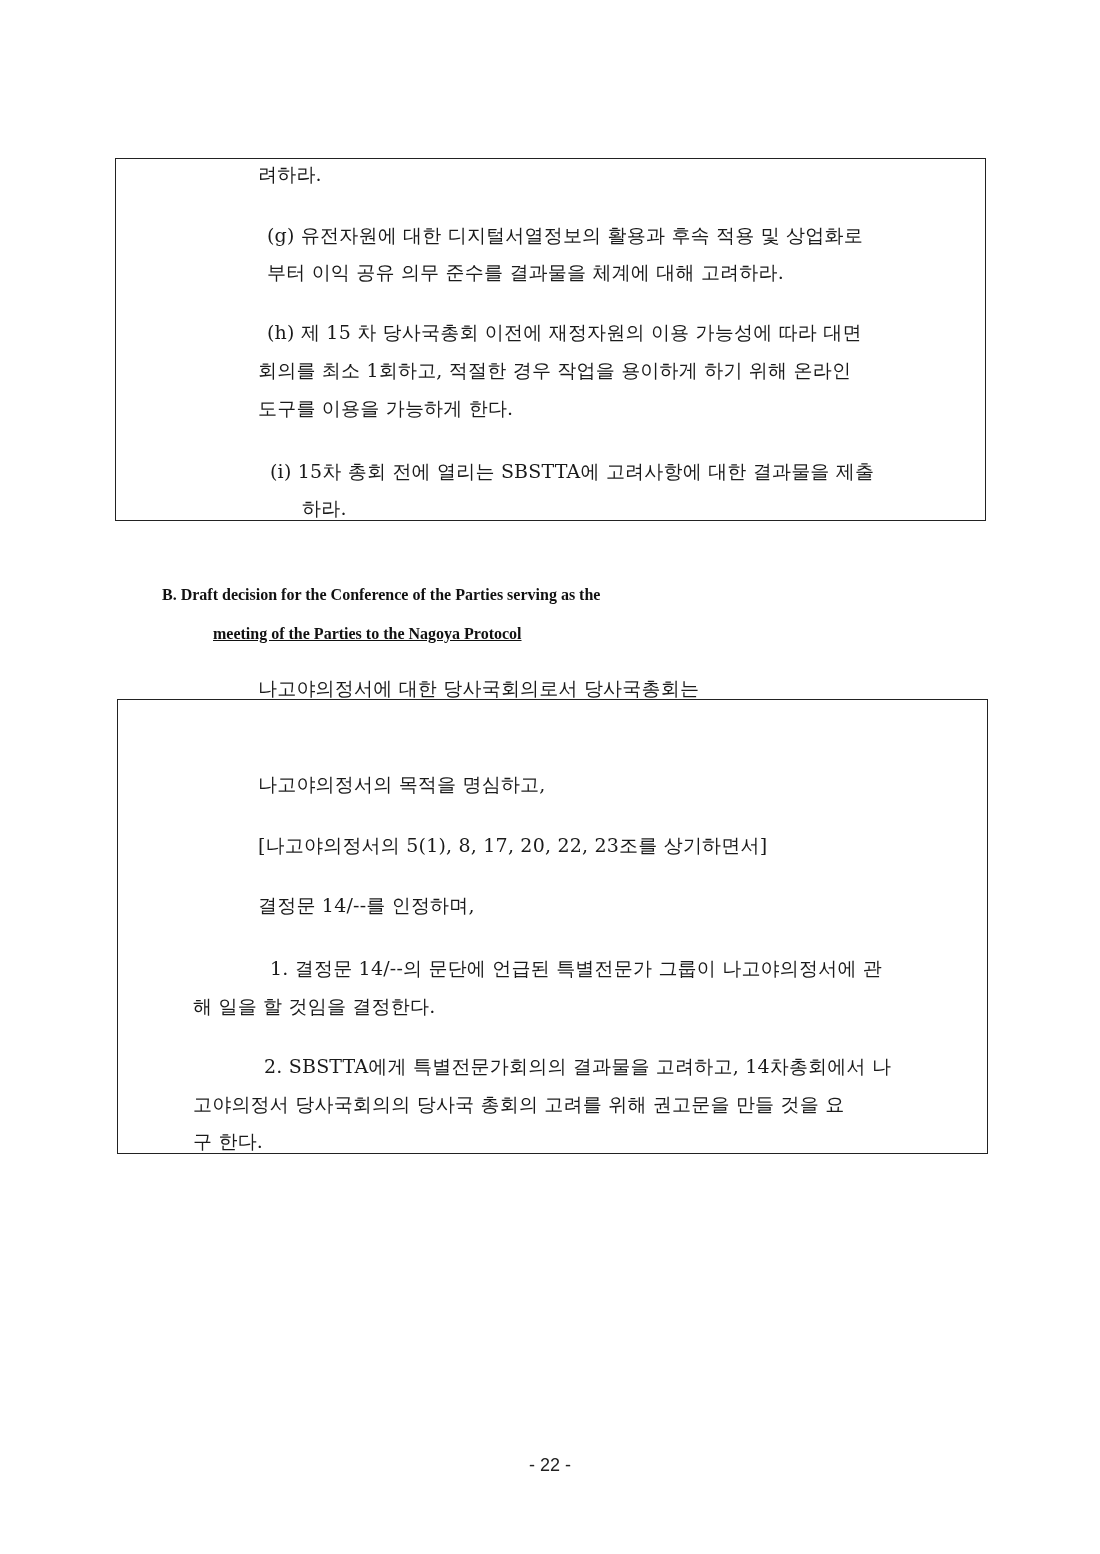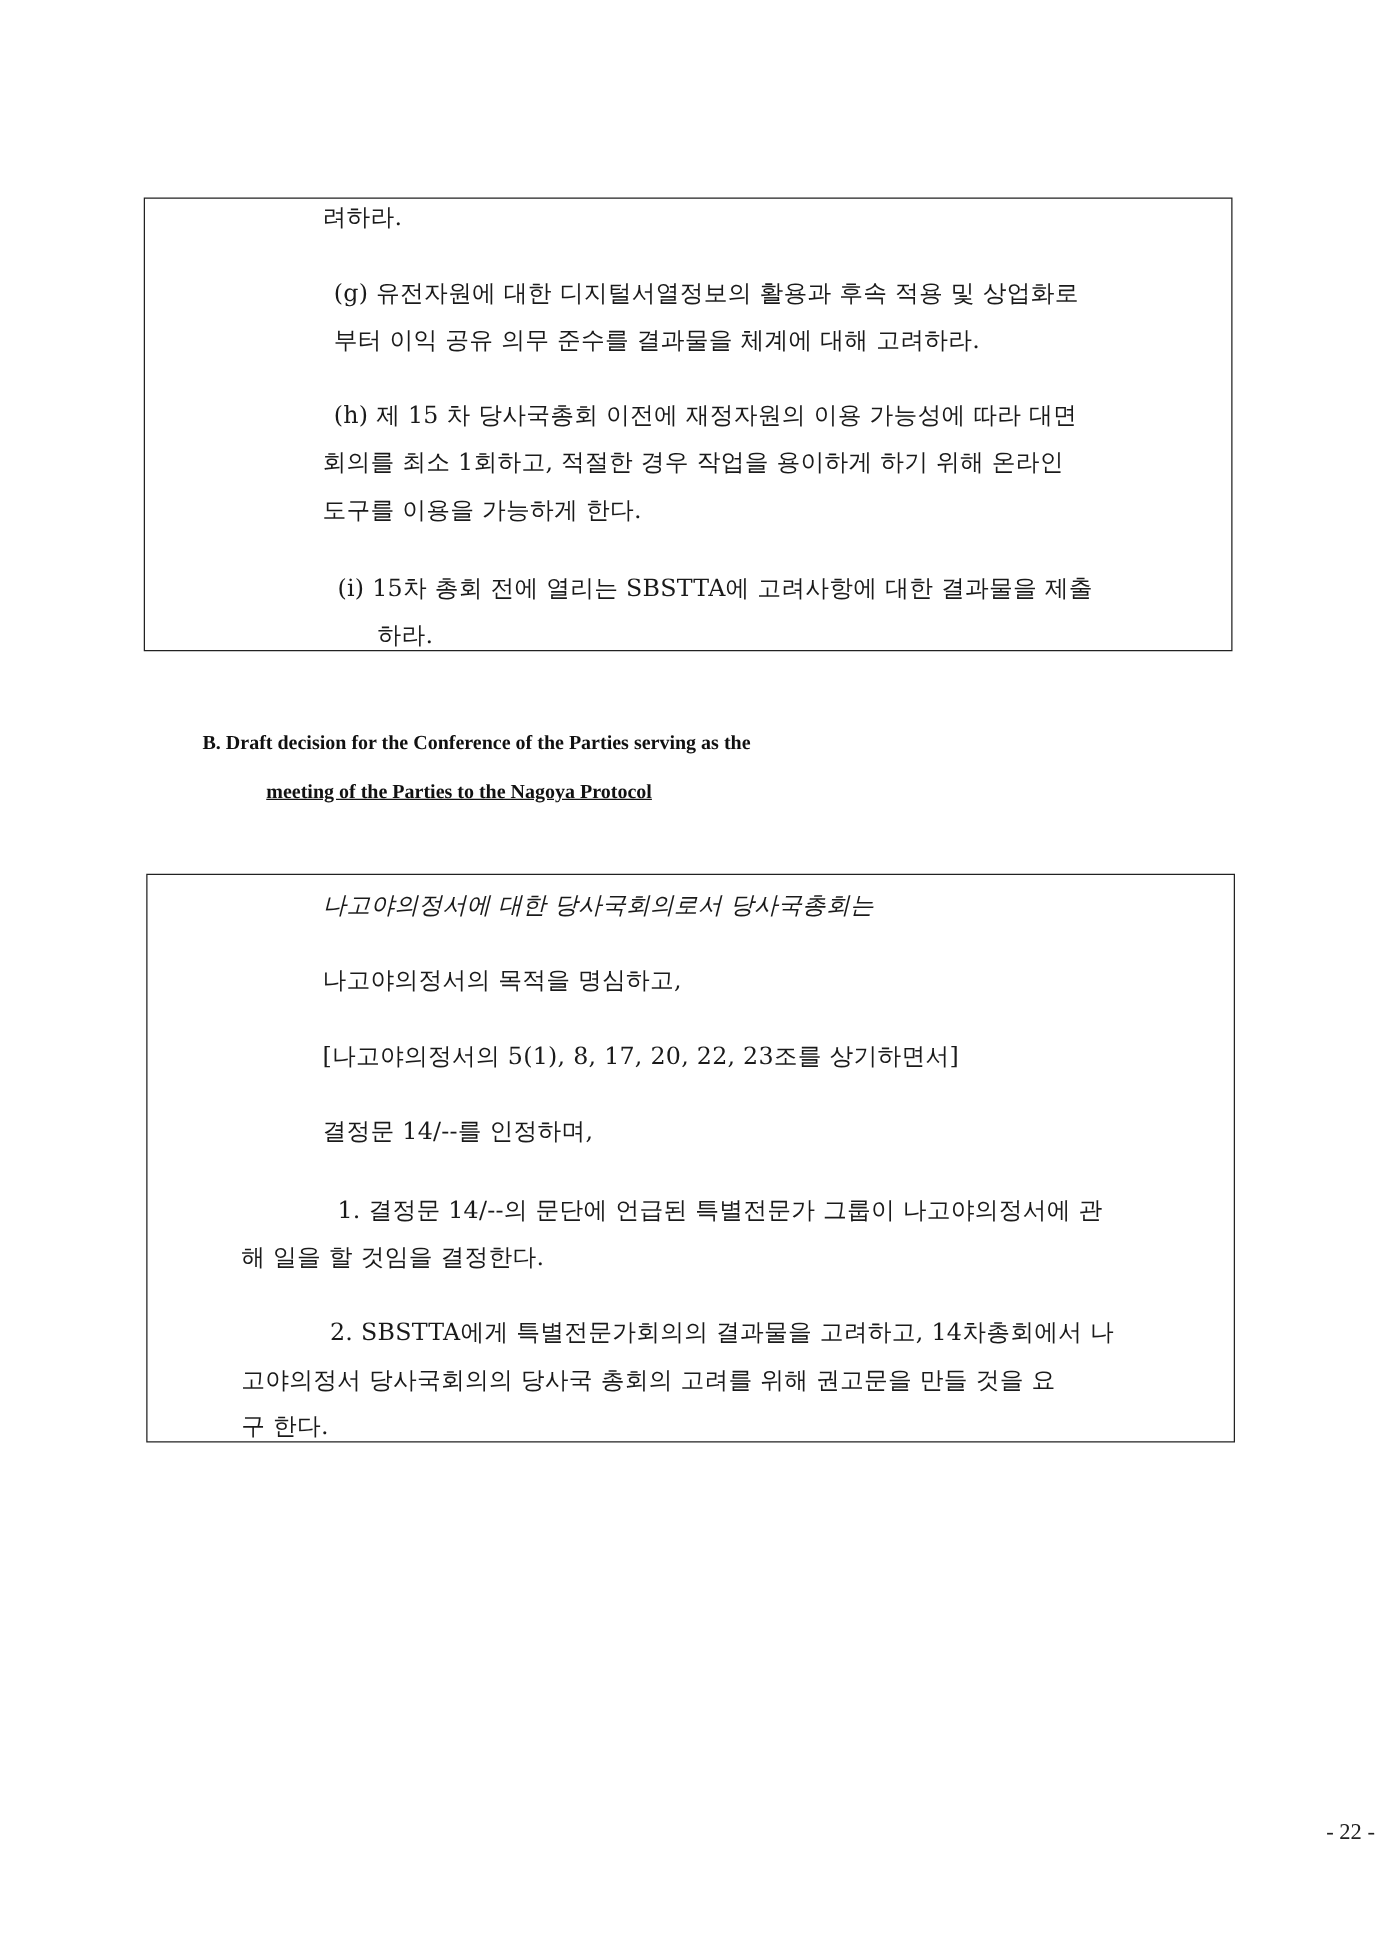--- a/index.html
+++ b/index.html
@@ -40,22 +40,22 @@
       line-height: 28px;
       white-space: nowrap;
       color: #111;
     }
 
     .pagenum {
       position: absolute;
       left: 0;
       width: 1100px;
       top: 1455px;
-      text-align: right;
-      font-family: Liberation Serif, serif;
+      text-align: center;
+      font-family: Liberation Sans, sans-serif;
       font-size: 18px;
       color: #222;
     }
   </style>
 </head>
 <body>
 
 <div id="box1" class="box"></div>
 
 <div class="line" style="left:258px; top:162px;">려하라.</div>
@@ -68,21 +68,21 @@
 <div class="line" style="left:258px; top:396px;">도구를 이용을 가능하게 한다.</div>
 
 <div class="line" style="left:270px; top:459px;">(i) 15차 총회 전에 열리는 SBSTTA에 고려사항에 대한 결과물을 제출</div>
 <div class="line" style="left:302px; top:496px;">하라.</div>
 
 <div class="heading" style="left:162px; top:581px;">B. Draft decision for the Conference of the Parties serving as the</div>
 <div class="heading" style="left:213px; top:620px;text-decoration:underline;">meeting of the Parties to the Nagoya Protocol</div>
 
 <div id="box2" class="box"></div>
 
-<div class="line" style="left:258px; top:712px;font-style:italic;">나고야의정서에 대한 당사국회의로서 당사국총회는</div>
+<div class="line" style="left:258px; top:676px;">나고야의정서에 대한 당사국회의로서 당사국총회는</div>
 <div class="line italic" style="left:258px; top:772px;">나고야의정서의 목적을 명심하고,</div>
 <div class="line" style="left:258px; top:833px;">[나고야의정서의 5(1), 8, 17, 20, 22, 23조를 상기하면서]</div>
 <div class="line italic" style="left:258px; top:893px;">결정문 14/--를 인정하며,</div>
 
 <div class="line" style="left:258px; top:956px;margin-left:12px;">1. 결정문 14/--의 문단에 언급된 특별전문가 그룹이 나고야의정서에 관</div>
 <div class="line" style="left:193px; top:994px;">해 일을 할 것임을 결정한다.</div>
 
 <div class="line" style="left:264px; top:1054px;">2. SBSTTA에게 특별전문가회의의 결과물을 고려하고, 14차총회에서 나</div>
 <div class="line" style="left:193px; top:1092px;">고야의정서 당사국회의의 당사국 총회의 고려를 위해 권고문을 만들 것을 요</div>
 <div class="line" style="left:193px; top:1129px;">구 한다.</div>

